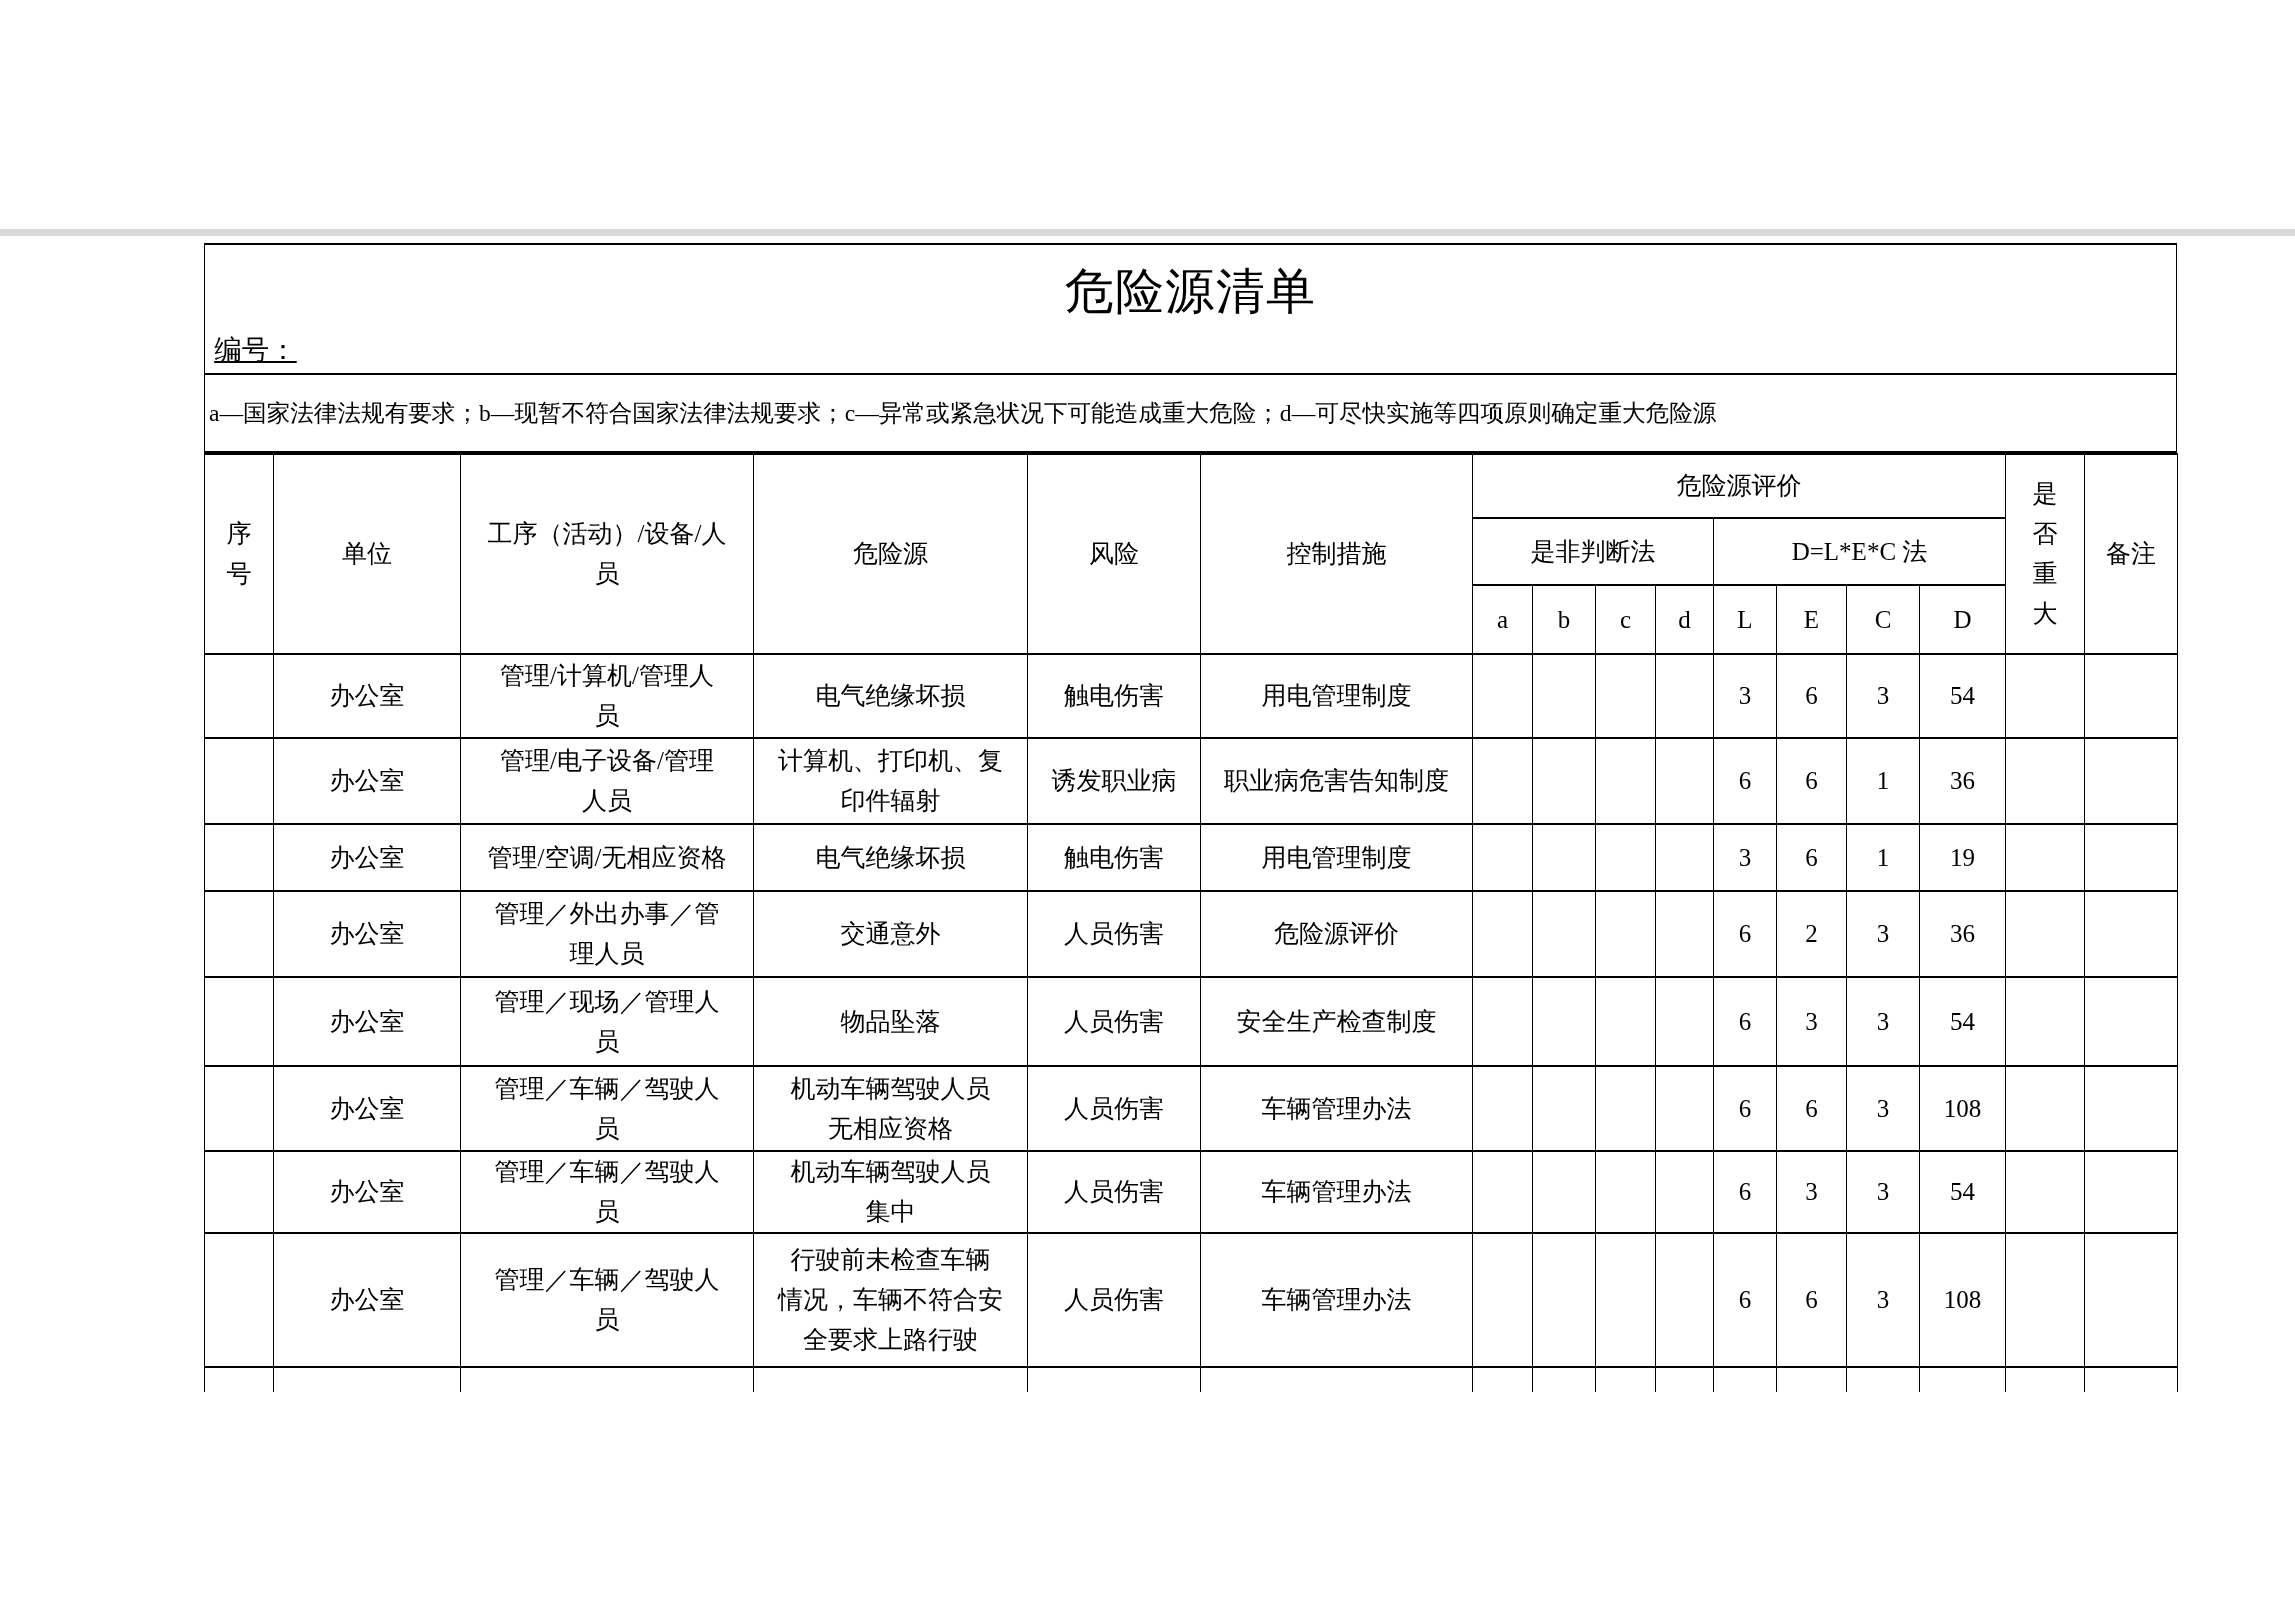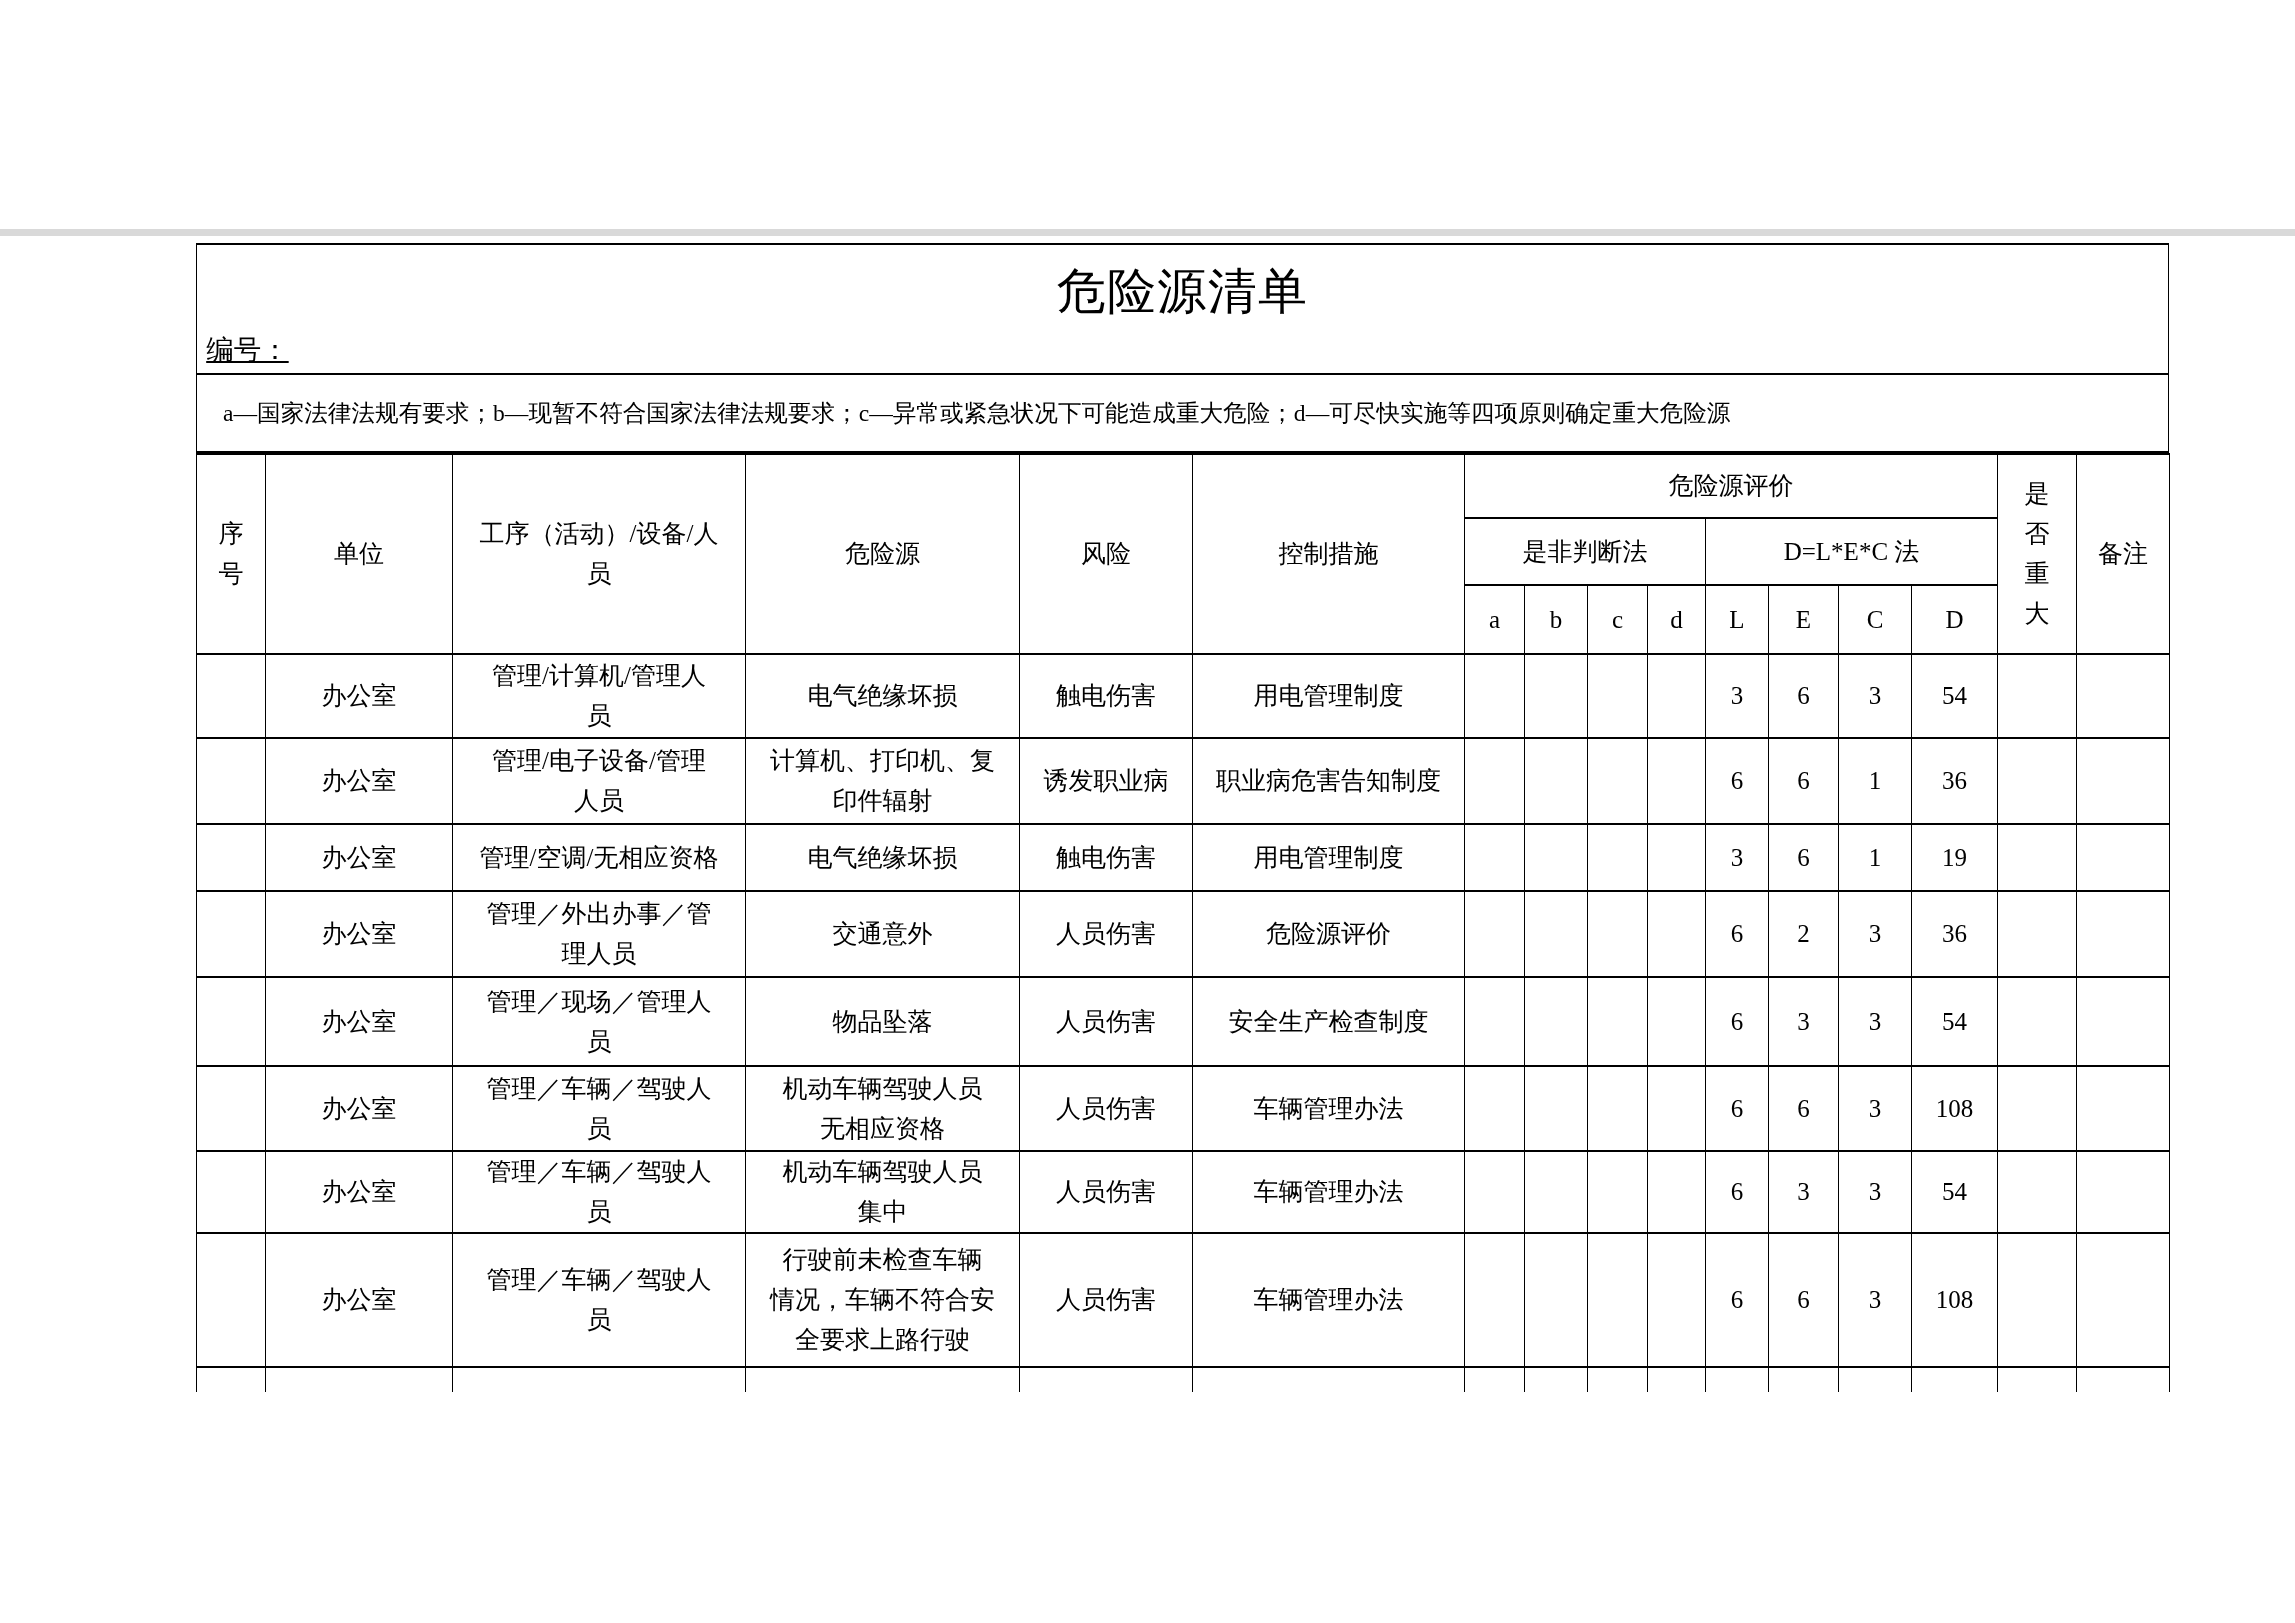--- a/index.html
+++ b/index.html
@@ -2,21 +2,21 @@
 <html style="font-size:10.5px"><head>
 <meta charset="utf-8">
 <style>
   html,body { margin:0; padding:0; background:#ffffff; }
   body {
     width:2295px; height:1623px; position:relative;
     font-family:"Liberation Serif","DejaVu Serif",serif;
     color:#000;
   }
   .top-shadow { position:absolute; left:0; top:229px; width:2295px; height:6.5px; background:#d9d9d9; }
-  .doc { position:absolute; left:196px; top:243px; width:1973px; }
+  .doc { position:absolute; left:204px; top:243px; width:1973px; }
 
   
   .title-box {
     box-sizing:border-box; position:relative; height:132px;
     border:1.3px solid #000; border-top-width:2.6px; border-bottom-width:2px;
     background:#fff;
   }
   .title {
     position:absolute; top:19.6px; left:0; width:100%;
     text-align:center; font-size:49px; line-height:1.1; letter-spacing:1.3px;
@@ -24,21 +24,21 @@
   .doc-no {
     position:absolute; top:90px; left:9.2px;
     font-size:27.5px; line-height:1.1;text-decoration:underline;
   }
 
   
   .note-box {
     box-sizing:border-box; height:78px;
     border-left:1.3px solid #000; border-right:1.3px solid #000; border-bottom:2px solid #000;
     display:flex; align-items:center;
-    padding-left:26px; font-size:23.6px; background:#fff;
+    padding-left:4px; font-size:23.6px; background:#fff;
   }
 
   
   table.main {
     border-collapse:collapse; table-layout:fixed;
     width:1973px; background:#fff;
   }
   table.main th, table.main td {
     box-sizing:border-box;
     border:1.3px solid #000;

